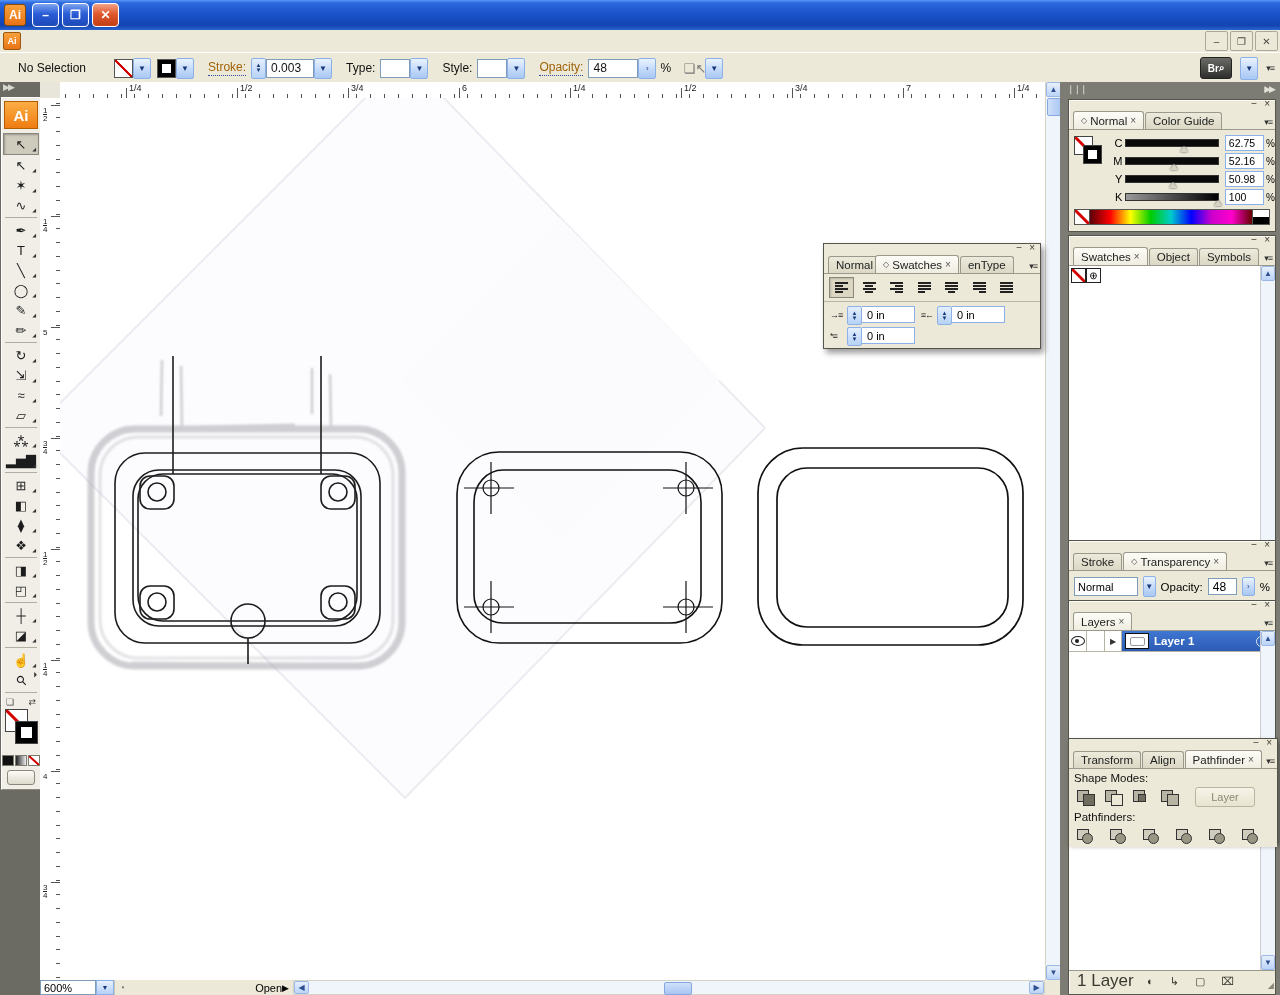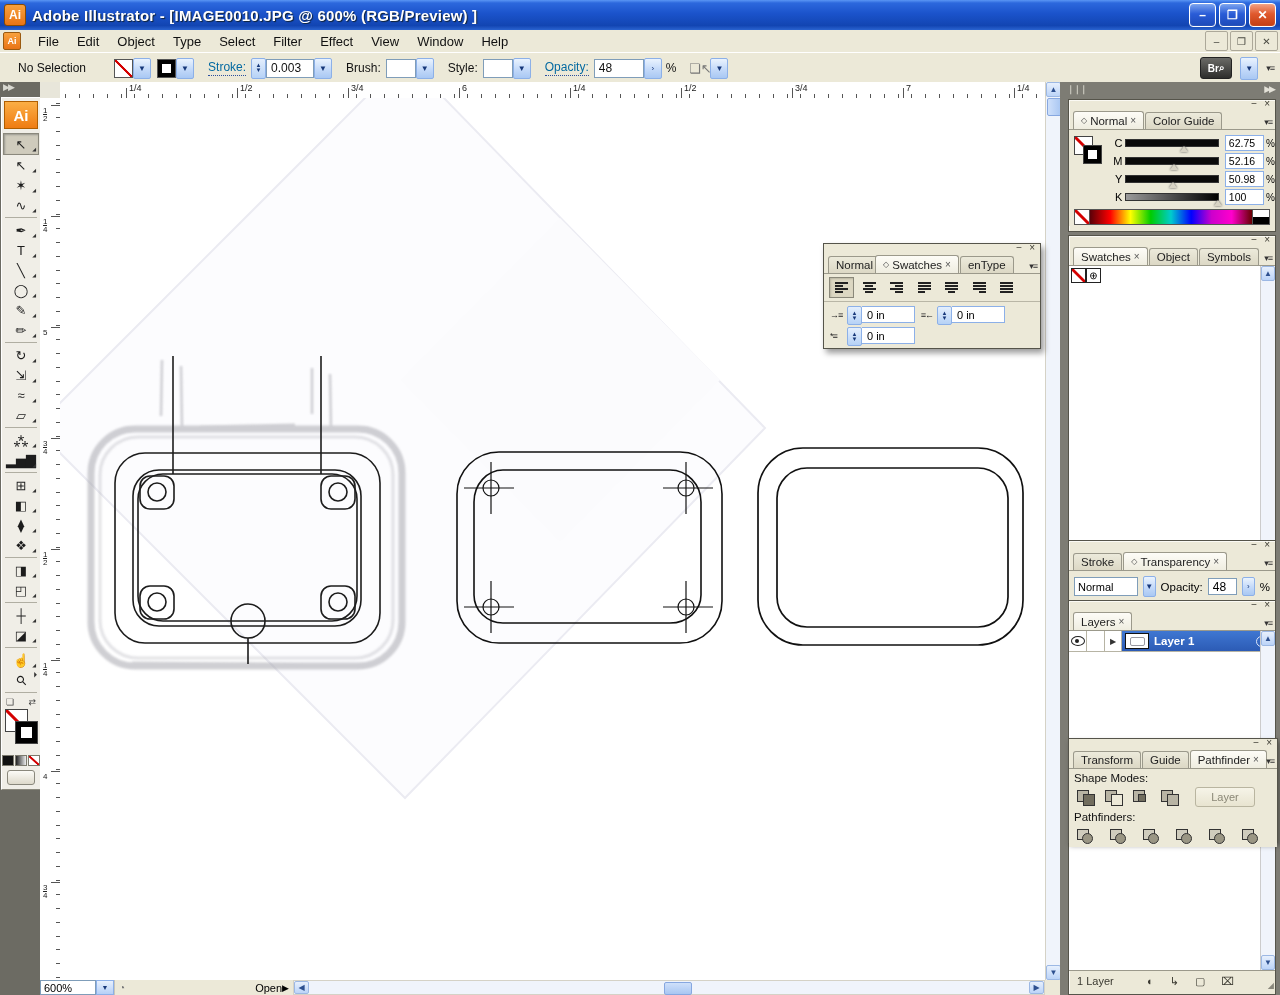--- a/index.html
+++ b/index.html
@@ -34,21 +34,21 @@
     font-size:12px;color:#111;}
   .cb-gap{width:14px;}
   .fld{background:#fff;border:1px solid #7f9db9;height:17px;font-size:12px;padding:0 4px;
     display:flex;align-items:center;}
   .ddbtn{width:16px;height:19px;background:linear-gradient(#eaf3fe,#c3d9f9 55%,#a9c8f3);
     border:1px solid #8cb0e8;border-radius:2px;color:#17387a;font-size:8px;
     display:flex;align-items:center;justify-content:center;}
   .stp{width:13px;height:19px;background:linear-gradient(#e4effd,#b6d2f6);border:1px solid #8cb0e8;
     border-radius:2px;display:flex;flex-direction:column;align-items:center;justify-content:center;
     font-size:6px;color:#17387a;line-height:5px;}
-  .bluelink{color:#0369a1;border-bottom:1px dotted #2b4f9e;padding-bottom:1px;}
+  .bluelink{color:#a16207;border-bottom:1px dotted #2b4f9e;padding-bottom:1px;}
   .swbox{width:17px;height:17px;border:1px solid #555;background:#fff;position:relative;}
   .swbox.none{background:linear-gradient(to top right,#fff 44%,#d40000 46%,#d40000 54%,#fff 56%);}
   .swbox.stroke{border:1px solid #555;box-shadow:inset 0 0 0 4px #000;}
   .similar{width:20px;height:18px;color:#777;font-size:13px;display:flex;align-items:center;justify-content:center;}
   .brbtn{width:30px;height:20px;background:linear-gradient(#6a6a66,#2e2e2c);border:1px solid #222;
     border-radius:3px;color:#fff;font-size:10px;font-weight:bold;display:flex;align-items:center;justify-content:center;}
   .flyico{font-size:9px;color:#333;letter-spacing:-1px;}
   
   .toolcol{position:absolute;left:0;top:82px;width:40px;height:913px;background:#6c6b63;}
   .toolcol .collapse{height:14px;color:#d8d8d0;font-size:9px;padding-left:3px;letter-spacing:-2px;}
@@ -218,40 +218,27 @@
     display:flex;align-items:center;padding-left:5px;}
   .artwork{position:absolute;left:0;top:0;}
 </style>
 </head>
 <body>
 
 <div id="screen">
 
   <div class="titlebar">
     <div class="appico">Ai</div>
-    <div class="ttl">Adobe Illustrator - [IMAGE0010.JPG @ 600% (RGB/Preview) ]</div>
     <div class="winbtn">–</div>
     <div class="winbtn">❐</div>
     <div class="winbtn close">✕</div>
   </div>
 
   <div class="menubar">
     <div class="docico">Ai</div>
-    <div id="menus" style="display:flex">
-        <div class="mi">File</div>
-        <div class="mi">Edit</div>
-        <div class="mi">Object</div>
-        <div class="mi">Type</div>
-        <div class="mi">Select</div>
-        <div class="mi">Filter</div>
-        <div class="mi">Effect</div>
-        <div class="mi">View</div>
-        <div class="mi">Window</div>
-        <div class="mi">Help</div>
-      </div>
     <div class="sp"></div>
     <div class="docbtn">–</div>
     <div class="docbtn">❐</div>
     <div class="docbtn">✕</div>
   </div>
 
   <div class="controlbar">
     <span style="width:18px"></span>
     <span>No Selection</span>
     <span class="cb-gap"></span>
@@ -264,21 +251,21 @@
     <span class="cb-gap"></span>
     <span class="bluelink">Stroke:</span>
     <span style="width:5px"></span>
     <span class="stp">
         <span>▲</span>
         <span>▼</span>
       </span>
     <span class="fld" style="width:38px">0.003</span>
     <span class="ddbtn">▼</span>
     <span class="cb-gap"></span>
-    <span>Brush:</span>
+    <span>Type:</span>
     <span style="width:5px"></span>
     <span class="fld" style="width:20px"></span>
     <span class="ddbtn">▼</span>
     <span class="cb-gap"></span>
     <span>Style:</span>
     <span style="width:5px"></span>
     <span class="fld" style="width:20px"></span>
     <span class="ddbtn">▼</span>
     <span class="cb-gap"></span>
     <span class="bluelink">Opacity:</span>
@@ -779,40 +766,40 @@
             <span class="lname">Layer 1</span>
             <span class="ltarget"></span>
           </div>
         </div>
         <div class="pscroll" style="height:339px;top:0">
           <div class="sbtn" style="top:0;width:14px">▲</div>
           <div class="sbtn" style="bottom:0;width:14px">▼</div>
         </div>
       </div>
       <div class="pbtnrow" style="gap:0" id="lybtns">
-        <span style="font-size:11px;width:70px">1 Layer</span>
+        <span style="font-size:17px;width:70px">1 Layer</span>
       <span style="margin-right: 16px;">◐</span>
           <span style="margin-right: 16px;">↳</span>
           <span style="margin-right: 16px;">▢</span>
           <span style="margin-right: 16px;">⌧</span>
           <span class="pgrip">◢</span>
         </div>
     </div>
 
     <div class="panel" style="left:8px;top:656px;width:208px;height:103px;box-shadow:2px 3px 5px rgba(0,0,0,.35)">
       <div class="pchrome">
           <span class="pm">−</span>
           <span class="px">×</span>
         </div>
       <div class="ptabs">
         <div class="ptab">
             <span>Transform</span>
           </div>
         <div class="ptab">
-            <span>Guide</span>
+            <span>Align</span>
           </div>
         <div class="ptab active">
             <span>Pathfinder</span>
             <span class="tx">×</span>
           </div>
         <span class="pfly">▾≡</span>
       </div>
       <div class="pbody">
         <div class="pflabel">Shape Modes:</div>
         <div class="pfrow" id="shapemodes">

